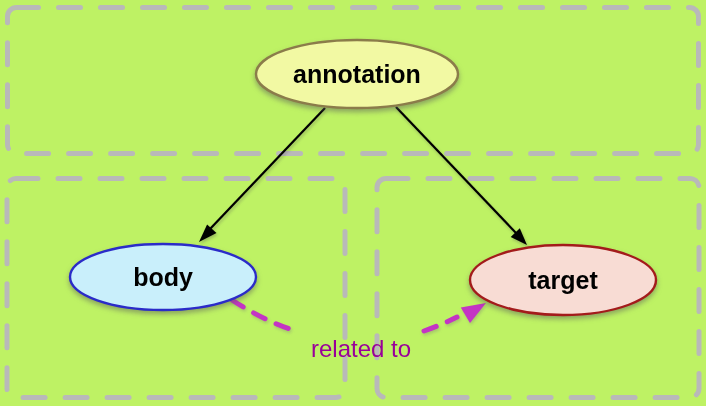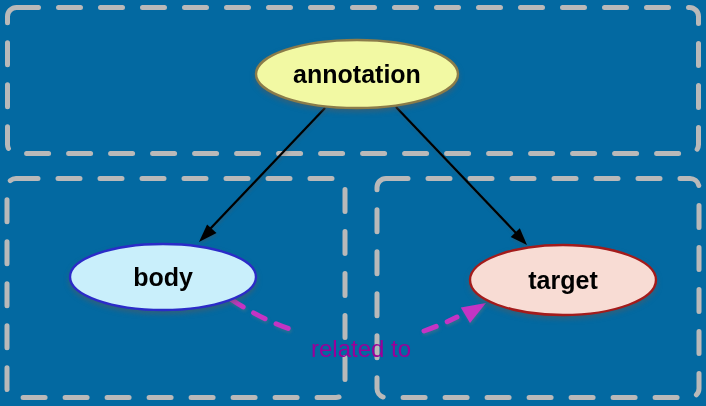--- a/index.html
+++ b/index.html
@@ -4,21 +4,21 @@
 <style>
   html, body {
     margin: 0;
     padding: 0;
     background: #ffffff;
   }
   .stage {
     position: relative;
     width: 706px;
     height: 406px;
-    background: #0369a1;
+    background: #bef264;
     overflow: hidden;
     font-family: "Liberation Sans", sans-serif;
   }
   svg { display: block; }
   .region {
     fill: none;
     stroke-width: 5;
     stroke-dasharray: 22 20;
     stroke-linecap: round;
     stroke-linejoin: round;

